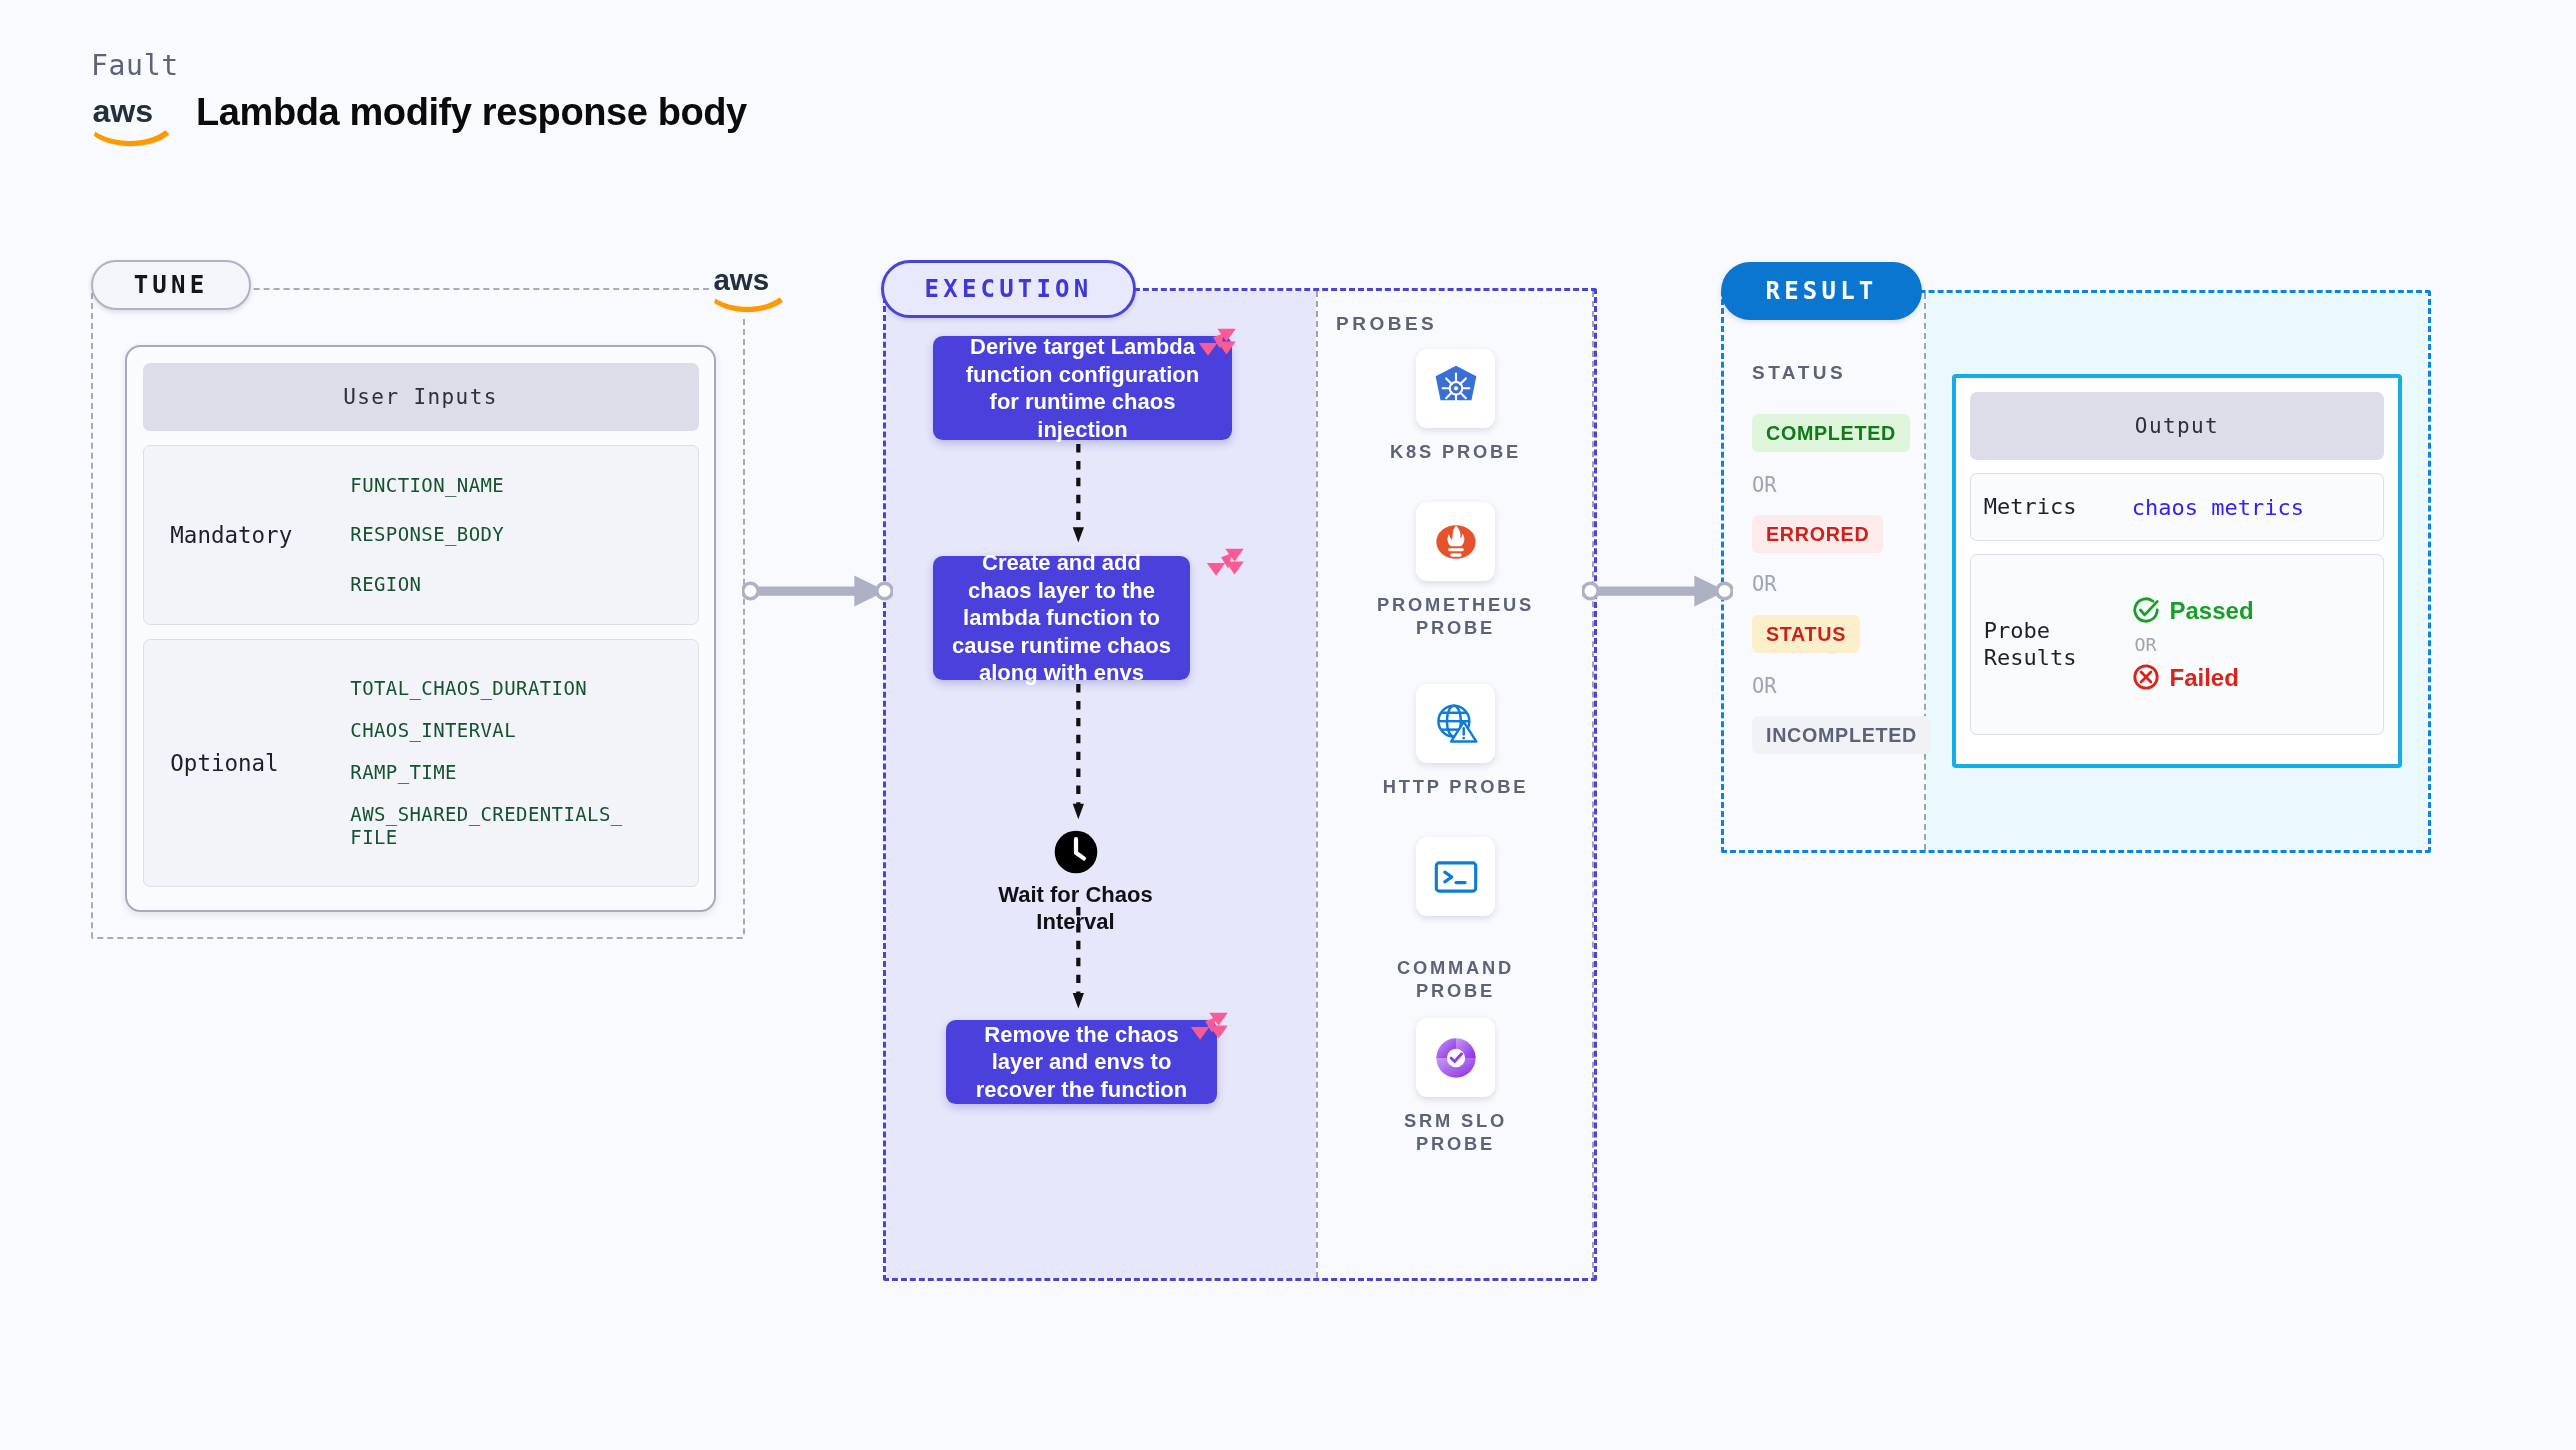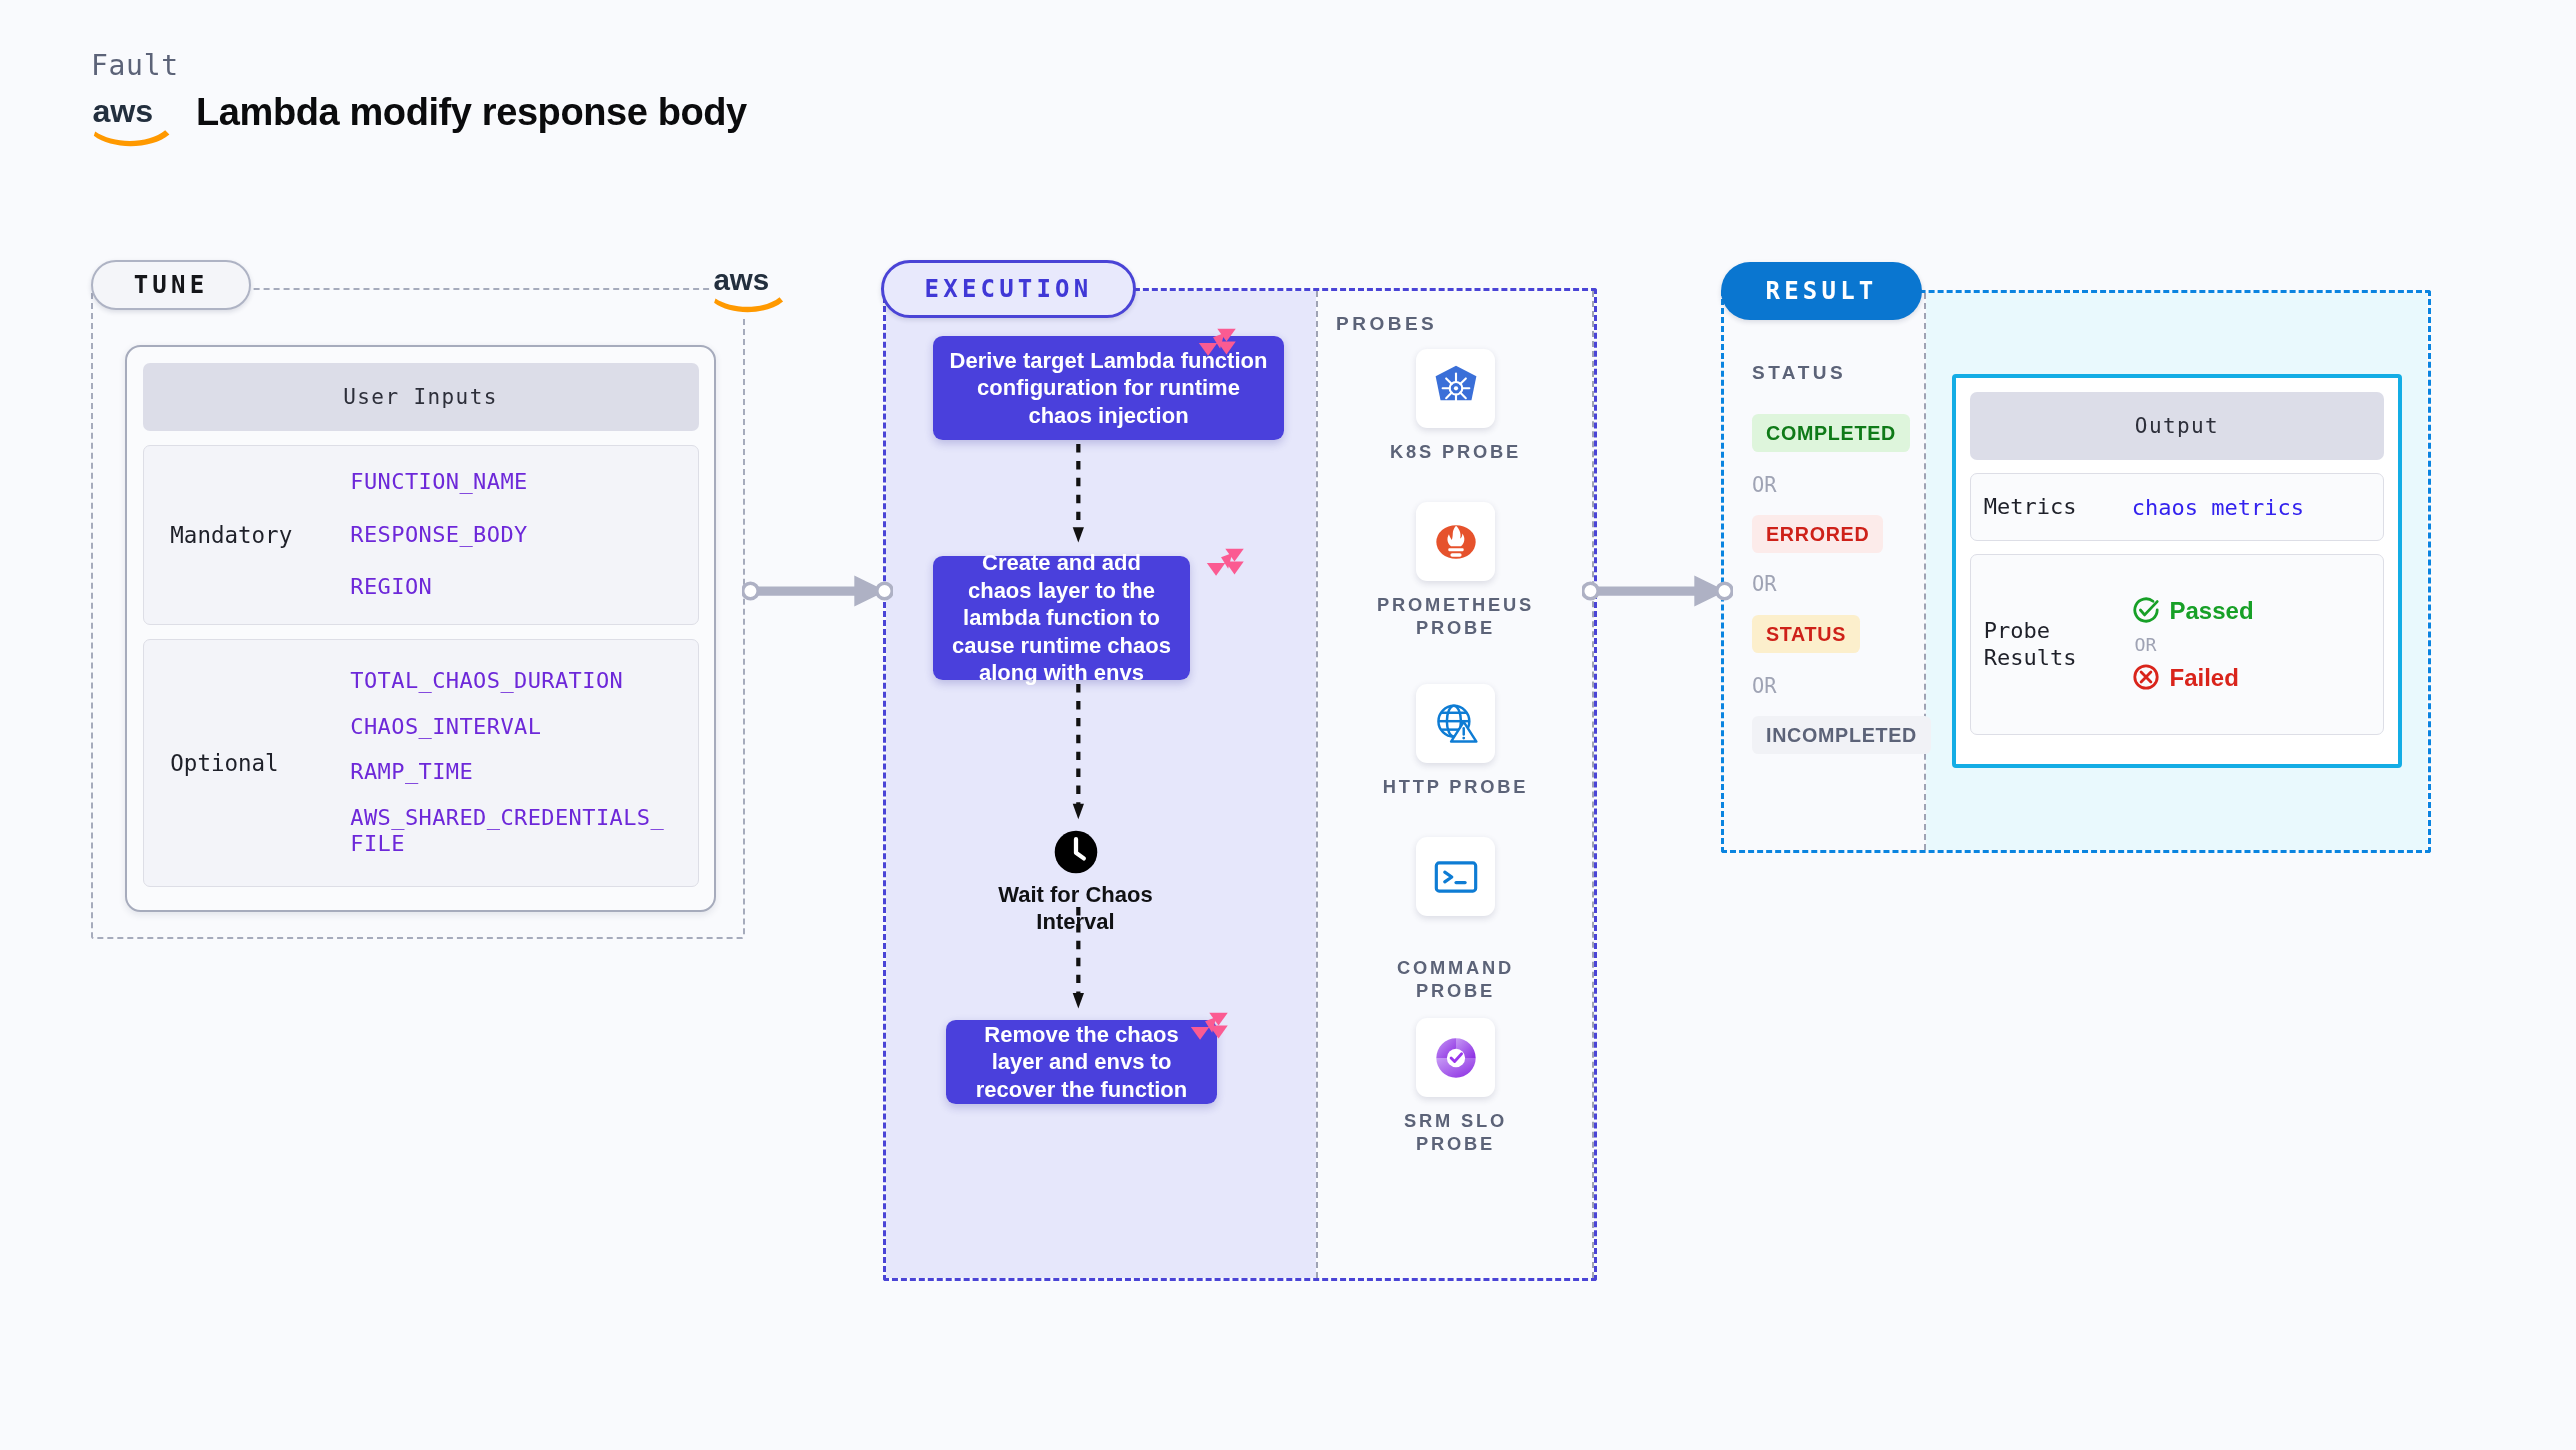--- a/index.html
+++ b/index.html
@@ -79,22 +79,22 @@
     display: flex; align-items: center;
     padding: 18.3px 9.8px;
   }
   .ui-group-label {
     width: 197px; flex: 0 0 197px;
     font-family: "DejaVu Sans Mono", monospace; font-size: 22.5px; color: #1E2029;
     padding-left: 17px;
   }
   .ui-group-vals { flex: 1 1 auto; }
   .ui-val {
-    font-family: "DejaVu Sans Mono", monospace; font-size: 22px;
-    color: #6d28d9; line-height: 1.18; letter-spacing: 0.4px;
+    font-family: "DejaVu Sans Mono", monospace; font-size: 19px;
+    color: #14532d; line-height: 1.18; letter-spacing: 0.4px;
   }
   .grp-mandatory { height: 180px; }
   .grp-mandatory .ui-val { margin-bottom: 27px; }
   .grp-mandatory .ui-val:last-child { margin-bottom: 0; }
   .grp-optional { height: 248px; }
   .grp-optional .ui-val { margin-bottom: 19.7px; }
   .grp-optional .ui-val:last-child { margin-bottom: 0; }
 
   
   .tune-aws {
@@ -122,21 +122,21 @@
     background: #F9FAFD;
   }
 
   .ex-box {
     position: absolute; background: #4A40DC; border-radius: 9.8px;
     color: #FFFFFF; font-size: 22px; font-weight: bold; line-height: 1.25;
     display: flex; align-items: center; justify-content: center;
     text-align: center; padding: 12.7px 15.5px;
     box-shadow: 0 3.5px 8.4px rgba(40,35,150,.22);
   }
-  .ex-box-1 { left: 933px; top: 336px;  width: 351px; height: 104px; }
+  .ex-box-1 { left: 933px; top: 336px;  width: 299px; height: 104px; }
   .ex-box-2 { left: 933px; top: 556px;  width: 257px; height: 124px; }
   .ex-box-3 { left: 946px; top: 1020px; width: 271px; height: 84px; }
 
   .corner-logo { position: absolute; width: 44px; height: 44px; z-index: 6; }
   .cl-1 { left: 1196px; top: 326px; }
   .cl-2 { left: 1204px; top: 546px; }
   .cl-3 { left: 1188px; top: 1010px; }
 
   .arrow-v { position: absolute; z-index: 4; }
   .av-1 { left: 1072px; top: 444px;  width: 12.7px; height: 104px; }

